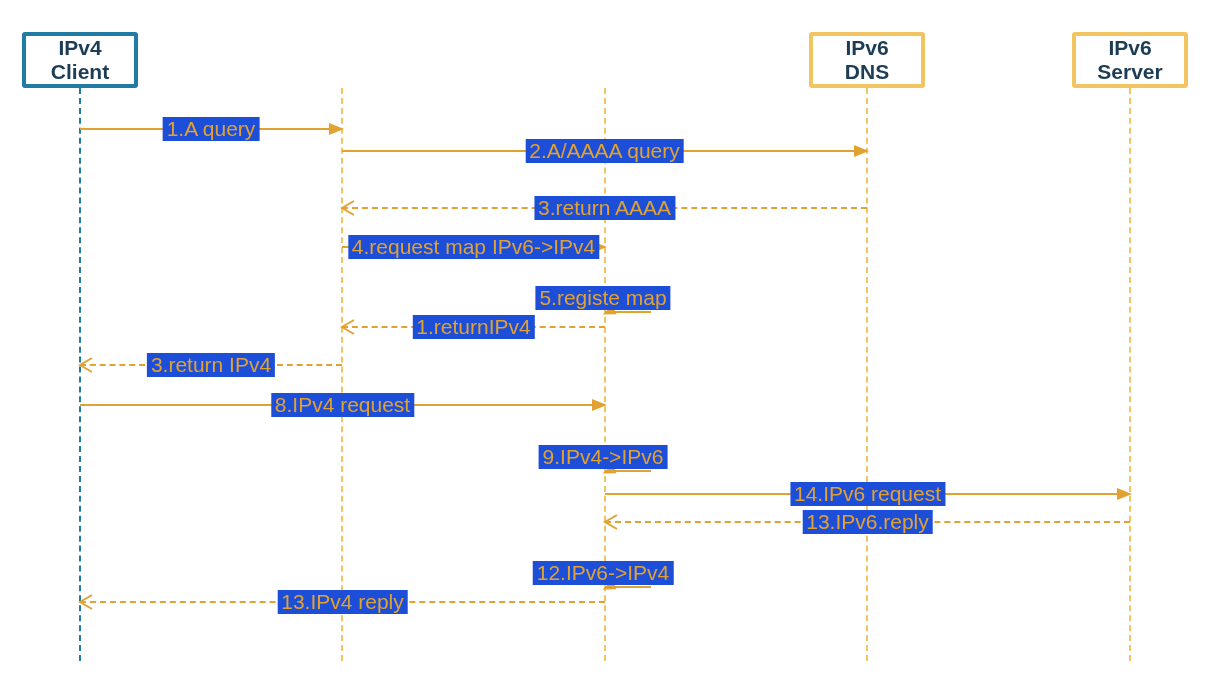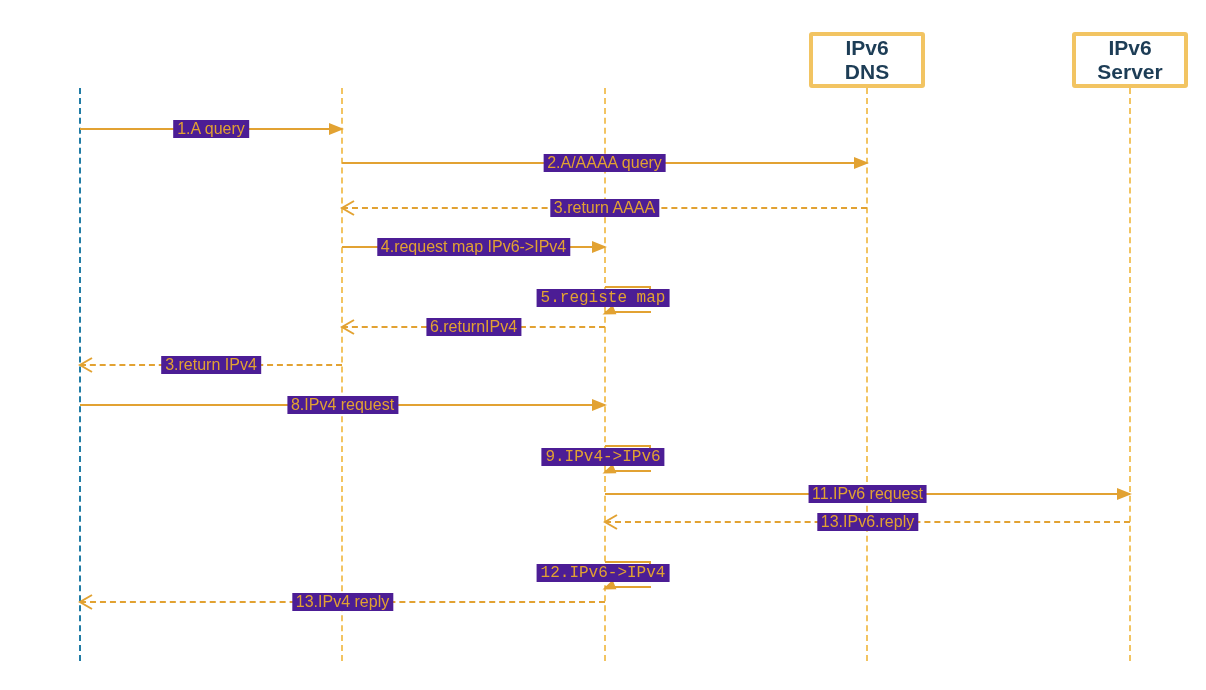--- a/index.html
+++ b/index.html
@@ -37,22 +37,22 @@
     border-left:2px dashed var(--gold);
   }
   .lifeline.blue{border-left-color:var(--blue);}
   
   .msg{position:absolute;height:0;}
   .msg.solid{border-top:2px solid var(--orange);}
   .msg.dashed{border-top:2px dashed var(--orange);}
   .lbl{
     position:absolute;left:50%;top:-1px;
     transform:translate(-50%,-50%);
-    background:#4c1d95;padding:0 4px;
-    color:var(--orange);font-size:16px;white-space:nowrap;
+    background:#1d4ed8;padding:0 4px;
+    color:var(--orange);font-size:21px;white-space:nowrap;
   }
   
   .head-right{
     position:absolute;right:-2px;top:-7px;width:0;height:0;
     border-left:15px solid var(--orange);
     border-top:6px solid transparent;
     border-bottom:6px solid transparent;
   }
   
   .head-left{position:absolute;left:-2px;top:-10px;width:16px;height:18px;color:var(--orange);}
@@ -67,39 +67,39 @@
     position:absolute;width:46px;height:0;
     border-top:2px solid var(--orange);
   }
   .self-head{
     position:absolute;width:0;height:0;
     border-right:13px solid var(--orange);
     border-top:5px solid transparent;
     border-bottom:5px solid transparent;
     transform:rotate(-22deg);
   }
-  .self-lbl{transform:translate(-50%,-50%);font-family:Liberation Mono, monospace;}
+  .self-lbl{transform:translate(-50%,-50%);}
 </style>
 </head>
 <body>
 
 <div id="diagram">
 
   <div class="lifeline blue" style="left:79px"></div>
   <div class="lifeline" style="left:341px"></div>
   <div class="lifeline" style="left:604px"></div>
   <div class="lifeline" style="left:866px"></div>
   <div class="lifeline" style="left:1129px"></div>
 
   <div class="msg solid" style="left:80px;top:128px;width:262px">
     <span class="head-right"></span>
     <span class="lbl">1.A query</span>
   </div>
 
-  <div class="msg solid" style="left:342px;top:162px;width:525px">
+  <div class="msg solid" style="left:342px;top:150px;width:525px">
     <span class="head-right"></span>
     <span class="lbl">2.A/AAAA query</span>
   </div>
 
   <div class="msg dashed" style="left:342px;top:207px;width:525px">
     <span class="head-left">
       <svg width="16" height="18" viewBox="0 0 16 18">
           <path d="M14 2 L2 9 L14 16" stroke="currentColor" stroke-width="2" fill="none"></path>
         </svg>
     </span>
@@ -117,21 +117,21 @@
     <span class="self-head" style="left:602px;top:307px"></span>
     <span class="lbl self-lbl" style="left:603px;top:298px">5.registe map</span>
   </div>
 
   <div class="msg dashed" style="left:342px;top:326px;width:263px">
     <span class="head-left">
       <svg width="16" height="18" viewBox="0 0 16 18">
           <path d="M14 2 L2 9 L14 16" stroke="currentColor" stroke-width="2" fill="none"></path>
         </svg>
     </span>
-    <span class="lbl">6.returnIPv4</span>
+    <span class="lbl">1.returnIPv4</span>
   </div>
 
   <div class="msg dashed" style="left:80px;top:364px;width:262px">
     <span class="head-left">
       <svg width="16" height="18" viewBox="0 0 16 18">
           <path d="M14 2 L2 9 L14 16" stroke="currentColor" stroke-width="2" fill="none"></path>
         </svg>
     </span>
     <span class="lbl">3.return IPv4</span>
   </div>
@@ -143,21 +143,21 @@
 
   <div>
     <div class="self-top" style="left:605px;top:445px"></div>
     <div class="self-bottom" style="left:605px;top:470px"></div>
     <span class="self-head" style="left:602px;top:466px"></span>
     <span class="lbl self-lbl" style="left:603px;top:457px">9.IPv4-&gt;IPv6</span>
   </div>
 
   <div class="msg solid" style="left:605px;top:493px;width:525px">
     <span class="head-right"></span>
-    <span class="lbl">11.IPv6 request</span>
+    <span class="lbl">14.IPv6 request</span>
   </div>
 
   <div class="msg dashed" style="left:605px;top:521px;width:525px">
     <span class="head-left">
       <svg width="16" height="18" viewBox="0 0 16 18">
           <path d="M14 2 L2 9 L14 16" stroke="currentColor" stroke-width="2" fill="none"></path>
         </svg>
     </span>
     <span class="lbl">13.IPv6.reply</span>
   </div>
@@ -171,18 +171,20 @@
 
   <div class="msg dashed" style="left:80px;top:601px;width:525px">
     <span class="head-left">
       <svg width="16" height="18" viewBox="0 0 16 18">
           <path d="M14 2 L2 9 L14 16" stroke="currentColor" stroke-width="2" fill="none"></path>
         </svg>
     </span>
     <span class="lbl">13.IPv4 reply</span>
   </div>
 
+  <div class="actor blue" style="left:22px">IPv4
+Client</div>
   <div class="actor" style="left:809px">IPv6
 DNS</div>
   <div class="actor" style="left:1072px">IPv6
 Server</div>
 
 </div>
 
 </body></html>

